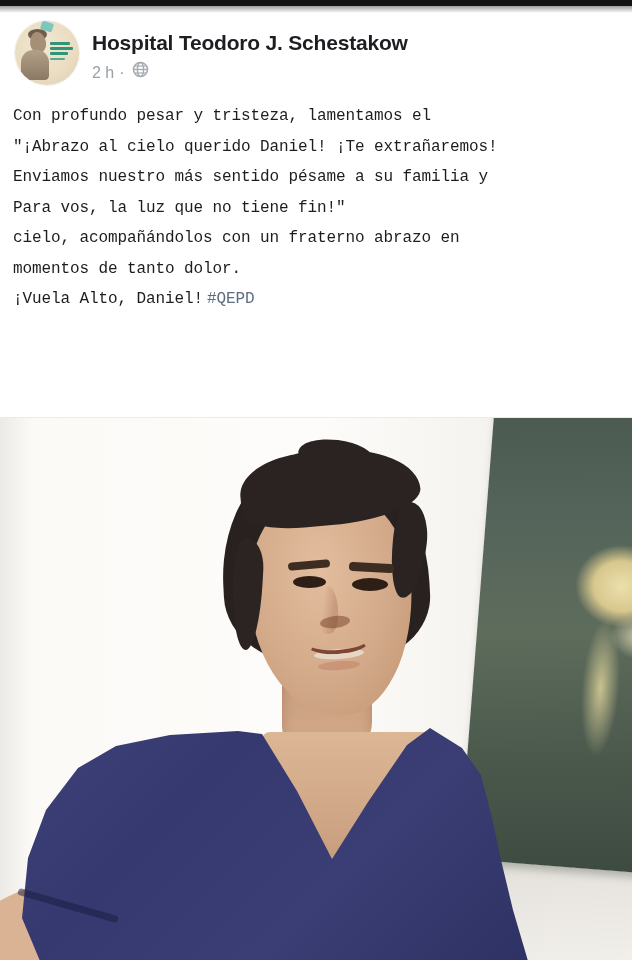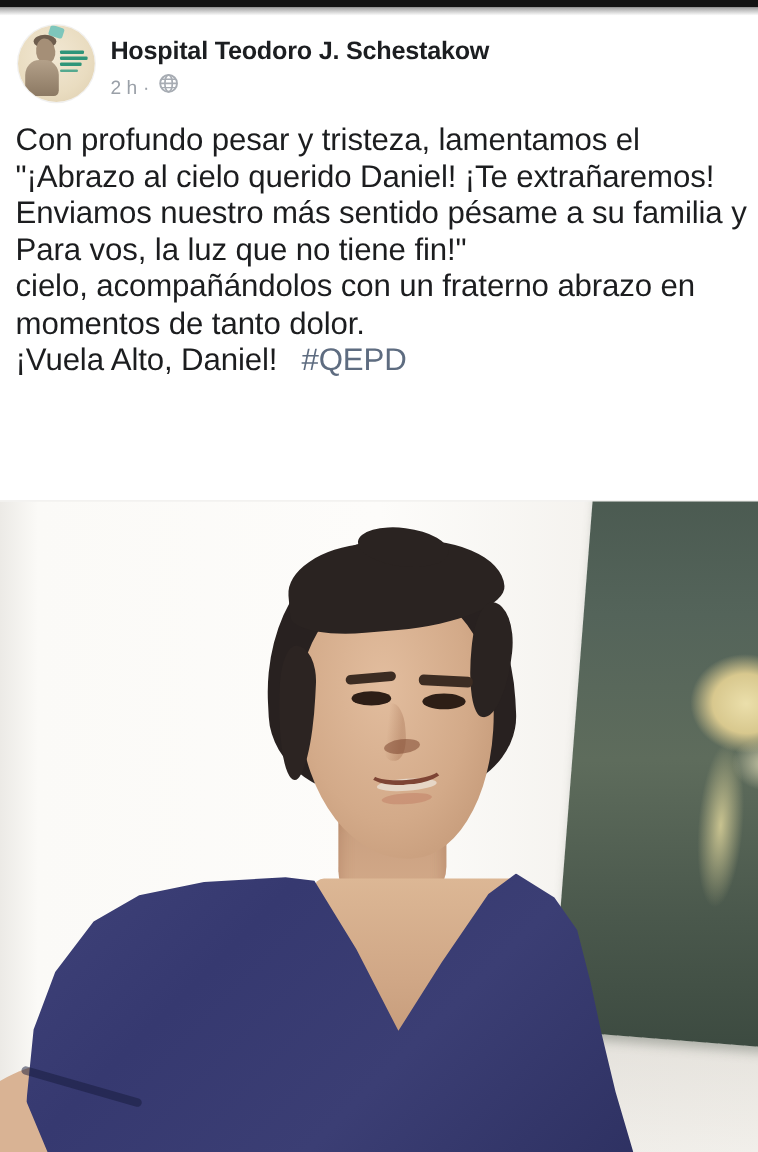--- a/index.html
+++ b/index.html
@@ -29,22 +29,22 @@
   .av-l3 { left:35px; top:31px; width:18px; height:3px; }
   .av-l4 { left:35px; top:37px; width:15px; height:2px; background:#55a98f; }
   .page-name { position:absolute; left:92px; top:18px; font-size:21px; font-weight:bold;
     color:#1c1e21; letter-spacing:-0.2px; }
   .meta-row { position:absolute; left:92px; top:48px; display:flex; align-items:flex-end; gap:5px;
     font-size:16px; color:#9aa0a8; }
   .globe { display:inline-block; margin-left:2px; }
 
   
   .post-text { position:absolute; left:13px; top:101px; width:608px; color:#1c1d1f;
-    font-size:26px; line-height:30.5px; letter-spacing:-0.1px; white-space:nowrap; }
-  .hashtag { color:#5e6c80; margin-left:20px; }
+    font-size:16px; line-height:30.5px; letter-spacing:-0.1px; white-space:nowrap;font-family:Liberation Mono, monospace; }
+  .hashtag { color:#5e6c80; margin-left:4px; }
 
   
   .photo { position:absolute; left:0; top:417px; width:632px; height:543px; overflow:hidden;
     border-top:1px solid #eceae6; }
   .wall { position:absolute; inset:0;
     background:linear-gradient(90deg,#eceae6 0%,#fbfaf7 5%,#fdfcfa 50%,#f4f2ee 80%,#f6f4f0 100%); }
   .wall-low { position:absolute; left:430px; top:420px; width:202px; height:123px;
     background:linear-gradient(180deg, rgba(210,206,198,.55), rgba(228,225,218,.25)); }
   .painting { position:absolute; left:478px; top:-40px; width:220px; height:490px;
     transform:rotate(4.5deg);

